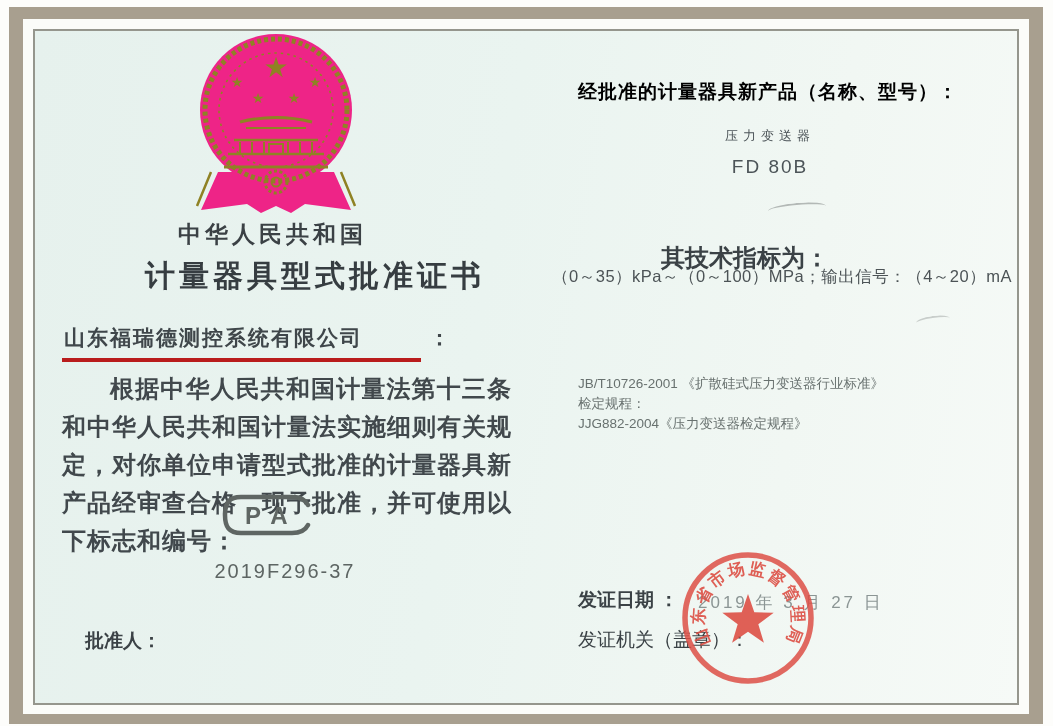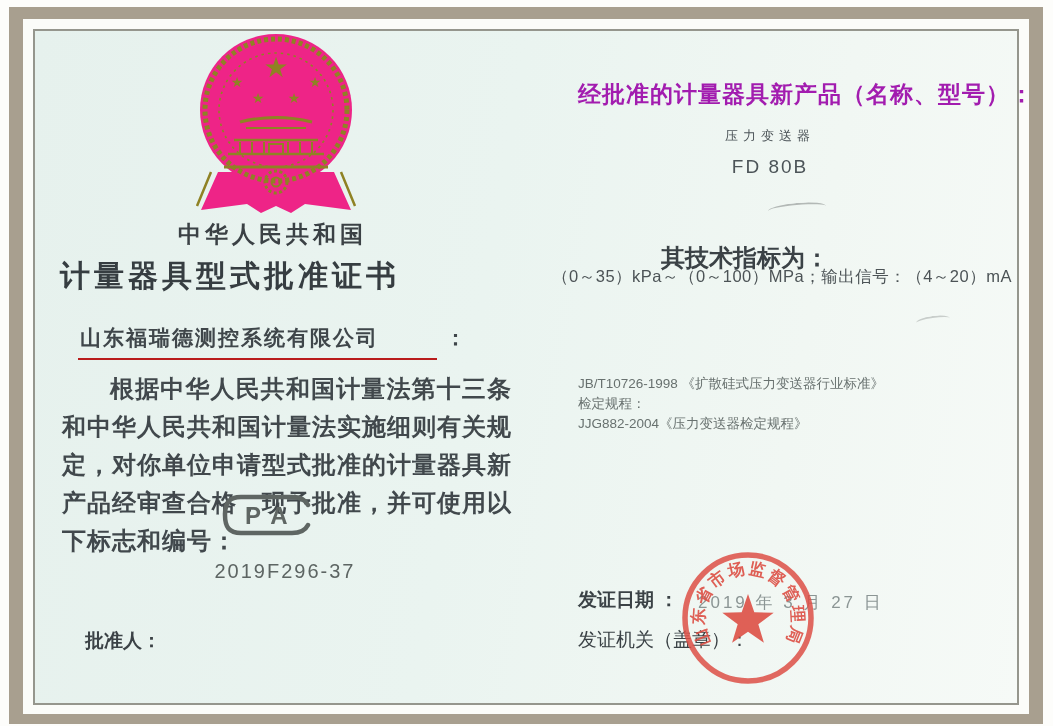--- a/index.html
+++ b/index.html
@@ -13,30 +13,30 @@
   .frame-gap  { position:absolute; top:19px; left:23px; right:24px; bottom:12px; background:#fbfcf9; }
   .frame-paper{
     position:absolute; top:29px; left:33px; right:34px; bottom:21px;
     border:2px solid #95968d;
     background:linear-gradient(100deg,#e6f1ed 0%,#eaf4f0 45%,#f1f7f3 75%,#f6faf7 100%);
   }
   .content { position:absolute; inset:0; }
   .t { position:absolute; color:#3c4347; }
 
   .country     { left:90px;  top:219px; width:365px; text-align:center; font-size:23px; font-weight:700; letter-spacing:4px; color:#3b4145; }
-  .cert-title  { left:60px;  top:256px; width:425px; text-align:left; font-size:30px; font-weight:700; letter-spacing:4px; color:#363d41; }
+  .cert-title  { left:60px;  top:256px; width:425px; text-align:right; font-size:30px; font-weight:700; letter-spacing:4px; color:#363d41; }
   .company-line{ left:62px;  top:324px; font-size:21px; font-weight:600; color:#3f464a; }
-  .company-name{ display:inline-block; border-bottom:2px solid #b91c1c; padding:0 58px 6px 2px; letter-spacing:2px;margin-left:16px; }
+  .company-name{ display:inline-block; border-bottom:4px solid #b91c1c; padding:0 58px 6px 2px; letter-spacing:2px; }
   .company-colon{ margin-left:8px; font-weight:700; }
   .body-par    { left:62px;  top:370px; width:450px; font-size:24px; line-height:38px; font-weight:700; color:#41484c; text-indent:2em; text-align:justify; letter-spacing:1px; }
   .cpa-wrap    { left:220px; top:492px; }
   .approval-number { left:203px; top:560px; width:164px; text-align:center; font-size:20px; letter-spacing:2px; color:#5d6563; }
   .approver    { left:85px;  top:628px; font-size:19px; font-weight:700; color:#3b4246; }
 
-  .prod-header { left:578px; top:79px;  font-size:23px; font-weight:700; letter-spacing:1px; color:#a21caf; }
+  .prod-header { left:578px; top:79px;  font-size:19px; font-weight:700; letter-spacing:1px; color:#000000; }
   .prod-name   { left:580px; top:127px; width:380px; text-align:center; font-size:13px; letter-spacing:5px; color:#4c5458; }
   .prod-model  { left:580px; top:156px; width:380px; text-align:center; font-size:19px; letter-spacing:2px; color:#4c5458; }
 
   .spec-header { left:560px; top:242px; width:370px; text-align:center; font-size:24px; font-weight:700; color:#3b4246; }
   .spec-line1  { left:550px; top:266px; width:464px; text-align:center; font-size:16.5px; color:#4c5356; letter-spacing:0.5px; }
   .spec-line2  { left:560px; top:289px; width:370px; text-align:center; font-size:16.5px; color:#4c5356; }
 
   .standards   { left:578px; top:374px; font-size:13.5px; line-height:20px; color:#68716f; }
 
   .issue-date-label { left:578px; top:587px; font-size:19px; font-weight:700; color:#3b4246; z-index:2; }
@@ -106,21 +106,21 @@
   <div class="t approver">批准人：</div>
 
   <div class="t prod-header">经批准的计量器具新产品（名称、型号）：</div>
   <div class="t prod-name">压力变送器</div>
   <div class="t prod-model">FD 80B</div>
 
   <div class="t spec-header">其技术指标为：</div>
   <div class="t spec-line1">（0～35）kPa～（0～100）MPa；输出信号：（4～20）mA</div>
 
   <div class="t standards">
-    <div>JB/T10726-1998 《扩散硅式压力变送器行业标准》</div>
+    <div>JB/T10726-2001 《扩散硅式压力变送器行业标准》</div>
     <div>检定规程：</div>
     <div>JJG882-2004《压力变送器检定规程》</div>
   </div>
 
   <div class="t issue-date-label">发证日期 ：</div>
   <div class="t issue-date-value">2019 年 3 月 27 日</div>
   <div class="t authority-label">发证机关（盖章）：</div>
 
   <div class="seal-wrap">
     <svg width="200" height="200" viewBox="0 0 200 200">

